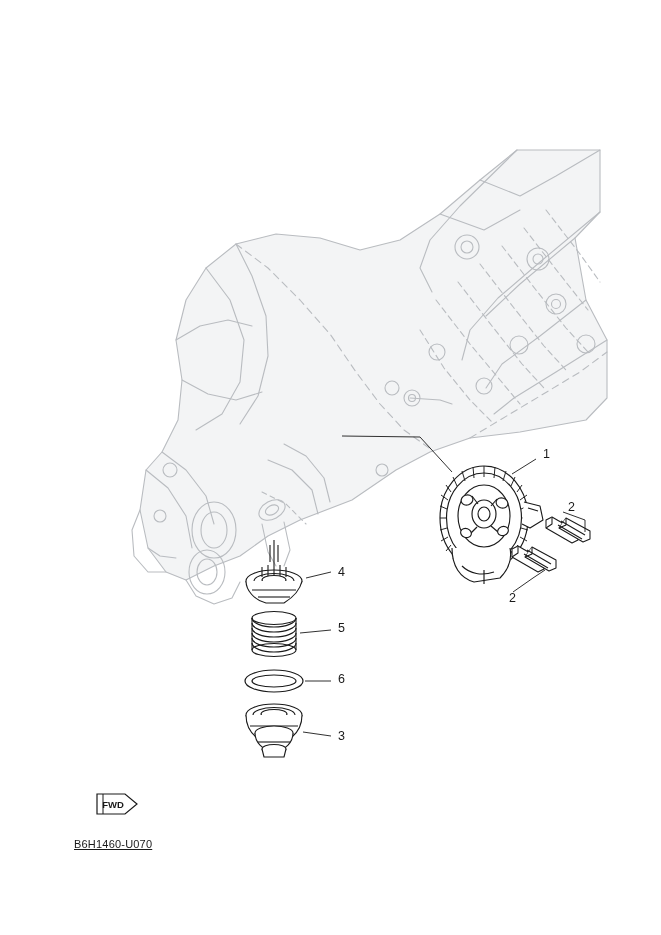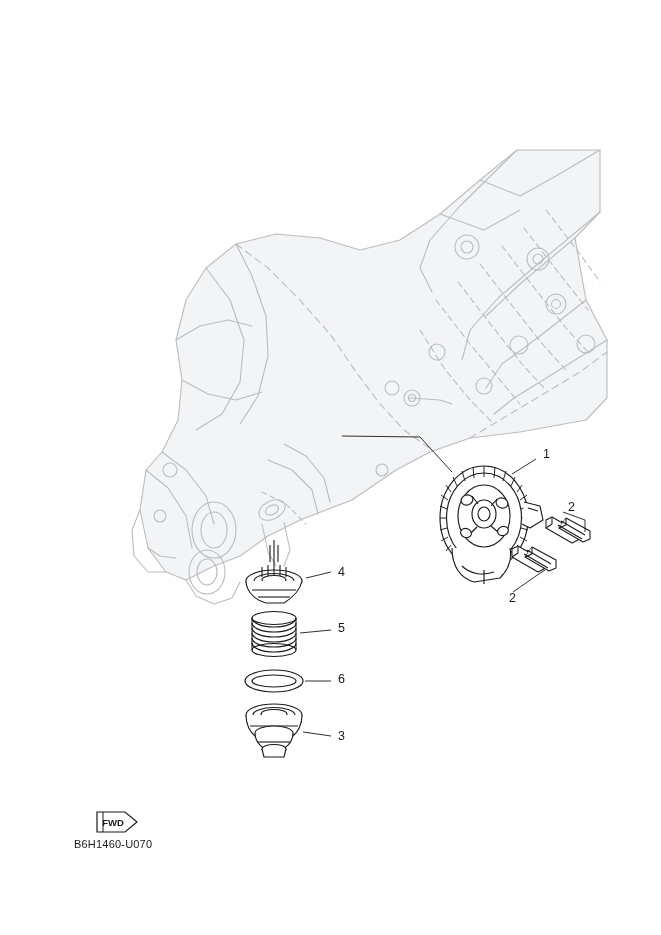--- a/index.html
+++ b/index.html
@@ -36,25 +36,26 @@
   }
   .part-code {
     position: absolute;
     left: 74px;
     top: 838px;
     font-family: "Liberation Sans", sans-serif;
     font-size: 11px;
     letter-spacing: 0.2px;
     color: #1a1a1a;
     white-space: nowrap;
+    text-decoration: underline;
   }
   .fwd-badge {
     position: absolute;
     left: 95px;
-    top: 808px;
+    top: 790px;
     width: 44px;
     height: 28px;
   }
   .fwd-badge svg { display: block; }
 </style>
 </head>
 <body>
 
 <div id="diagram-root">
 

